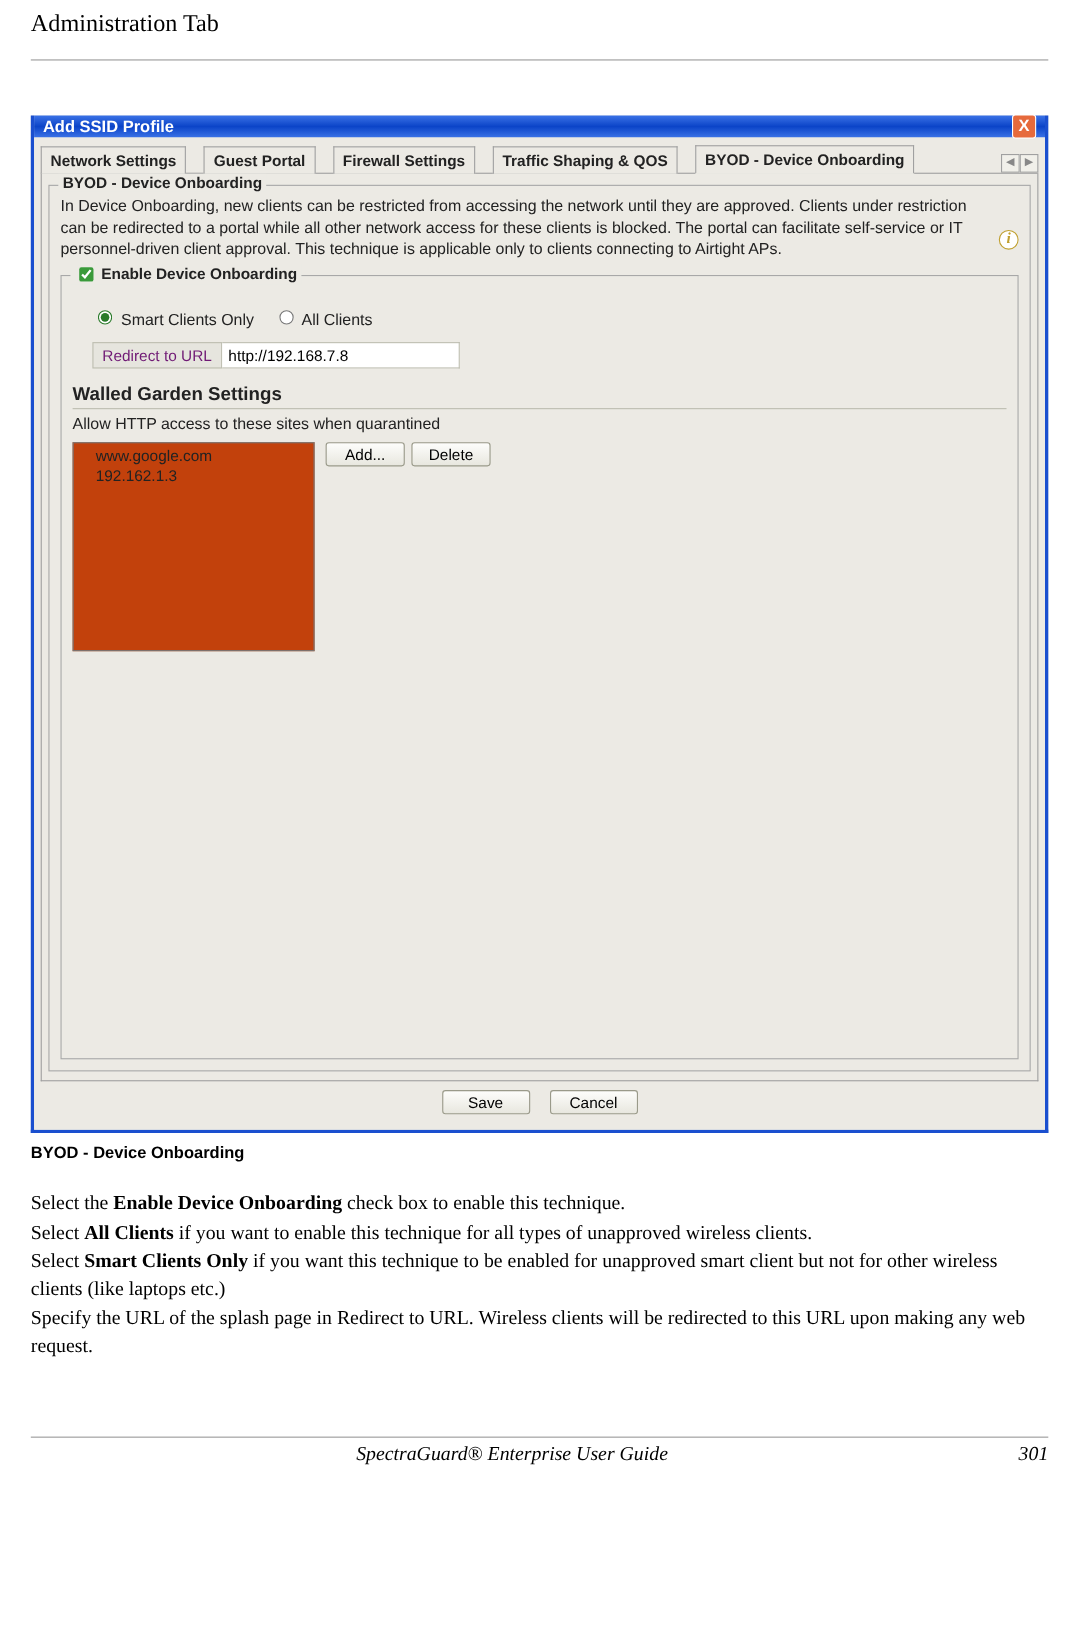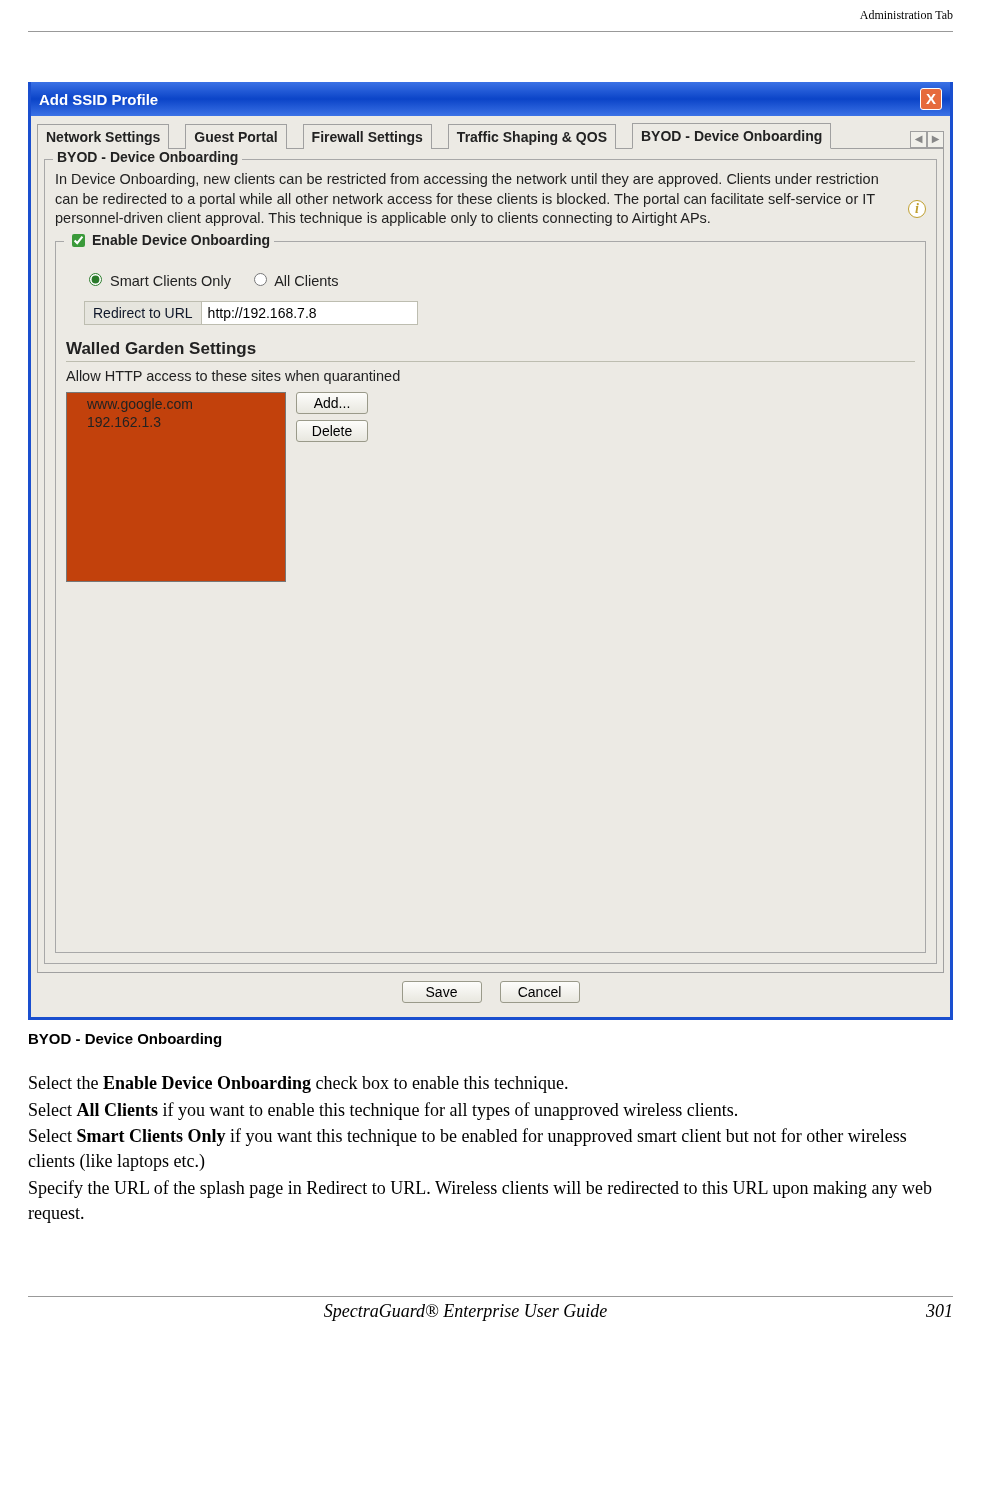--- a/index.html
+++ b/index.html
@@ -8,43 +8,43 @@
     padding: 0;
     font-family: "Palatino Linotype", "Book Antiqua", Palatino, serif;
     color: #000;
     background: #fff;
     width: 981px;
   }
   .page {
     padding: 8px 28px 20px 28px;
   }
   .page-header {
-    text-align: right;
-    font-size: 12px;
-    padding-bottom: 8px;
+    text-align: left;
+    font-size: 22px;
+    padding-bottom: 20px;
     border-bottom: 1px solid #999;
     margin-bottom: 50px;
   }
   .screenshot {
     border: 3px solid #1a4fcf;
     border-top: none;
     background: #eceae4;
     font-family: Tahoma, Arial, sans-serif;
     font-size: 14px;
     color: #222;
   }
   .titlebar {
     background: linear-gradient(to bottom, #3b72e6 0%, #0b44c8 50%, #3b72e6 100%);
     color: #fff;
     font-weight: bold;
     padding: 1px 8px;
     display: flex;
     align-items: center;
     justify-content: space-between;
-    height: 34px;
+    height: 20px;
   }
   .titlebar-title { font-size: 15px; }
   .close-btn {
     width: 22px; height: 22px;
     background: #e66a3c;
     border: 1px solid #fff;
     border-radius: 3px;
     color: #fff;
     font-weight: bold;
     text-align: center;
@@ -130,21 +130,21 @@
   }
   .chk-legend input { accent-color: #3a9a3a; }
   .radio-row { margin: 10px 0 12px 18px; display:flex; gap:18px; align-items:center; font-size:14.5px; }
   .radio-row input { accent-color: #2a7a2a; margin-right:4px;}
   .url-row { display:flex; margin: 0 0 4px 18px; }
   .url-label {
     background: #e6e5de;
     border: 1px solid #bdbdb0;
     padding: 3px 8px;
     font-size: 14px;
-    color: #0f172a;
+    color: #701a75;
   }
   .url-input {
     border: 1px solid #bdbdb0;
     border-left: none;
     padding: 3px 6px;
     font-size: 14px;
     width: 216px;
     background: #fff;
   }
   .walled-title {
@@ -158,21 +158,21 @@
   .walled-row { display:flex; align-items:flex-start; gap:10px; }
   .site-list {
     width: 220px; height: 190px;
     border: 1px solid #777;
     background: #c2410c;
     font-size: 14px;
     padding: 2px 20px;
     overflow: auto;
   }
   .site-list div { line-height: 1.3; }
-  .btn-col { display:flex; flex-direction:column; gap:6px; }
+  .btn-col { display:flex; flex-direction:row; gap:6px; }
   .win-btn {
     border: 1px solid #9a9a8a;
     border-radius: 3px;
     background: linear-gradient(to bottom,#fdfdfb,#e8e7df);
     padding: 2px 14px;
     font-size: 14px;
     cursor: pointer;
     min-width: 72px;
   }
   .spacer-big { height: 360px; }

